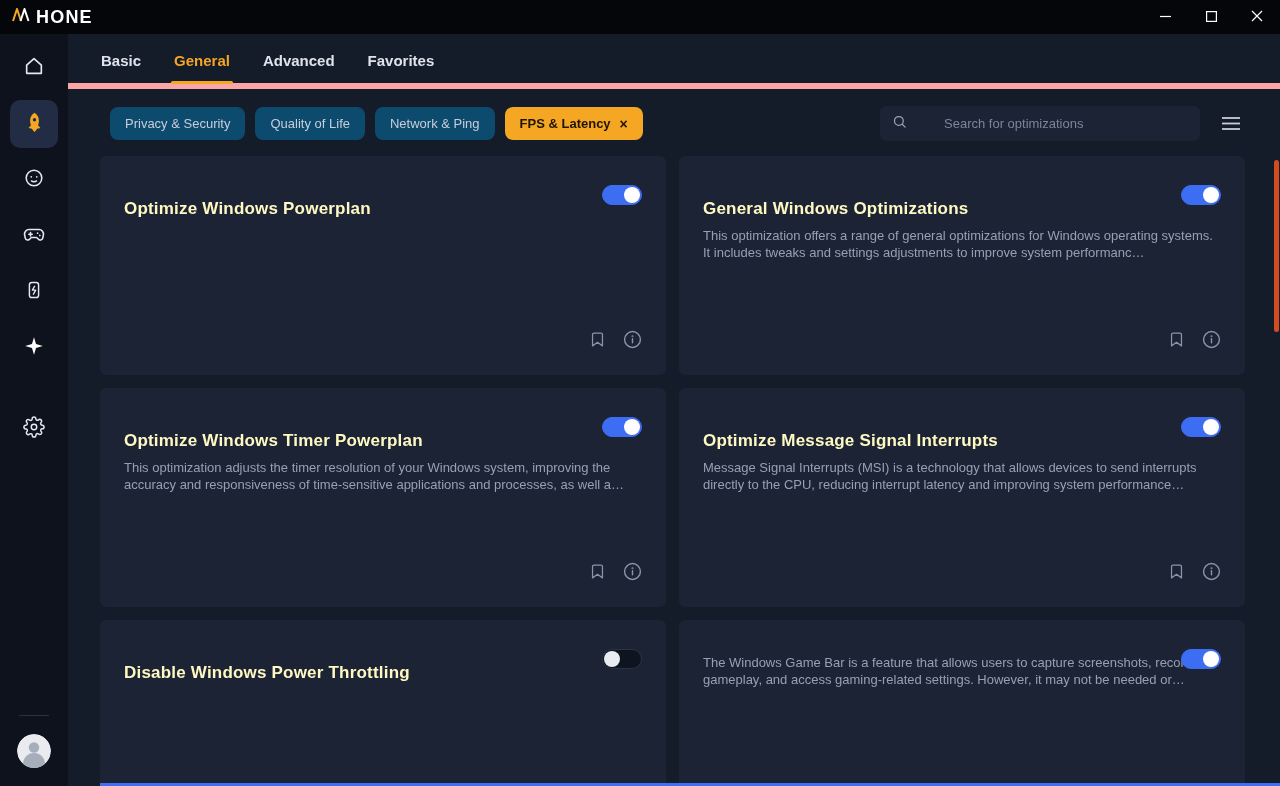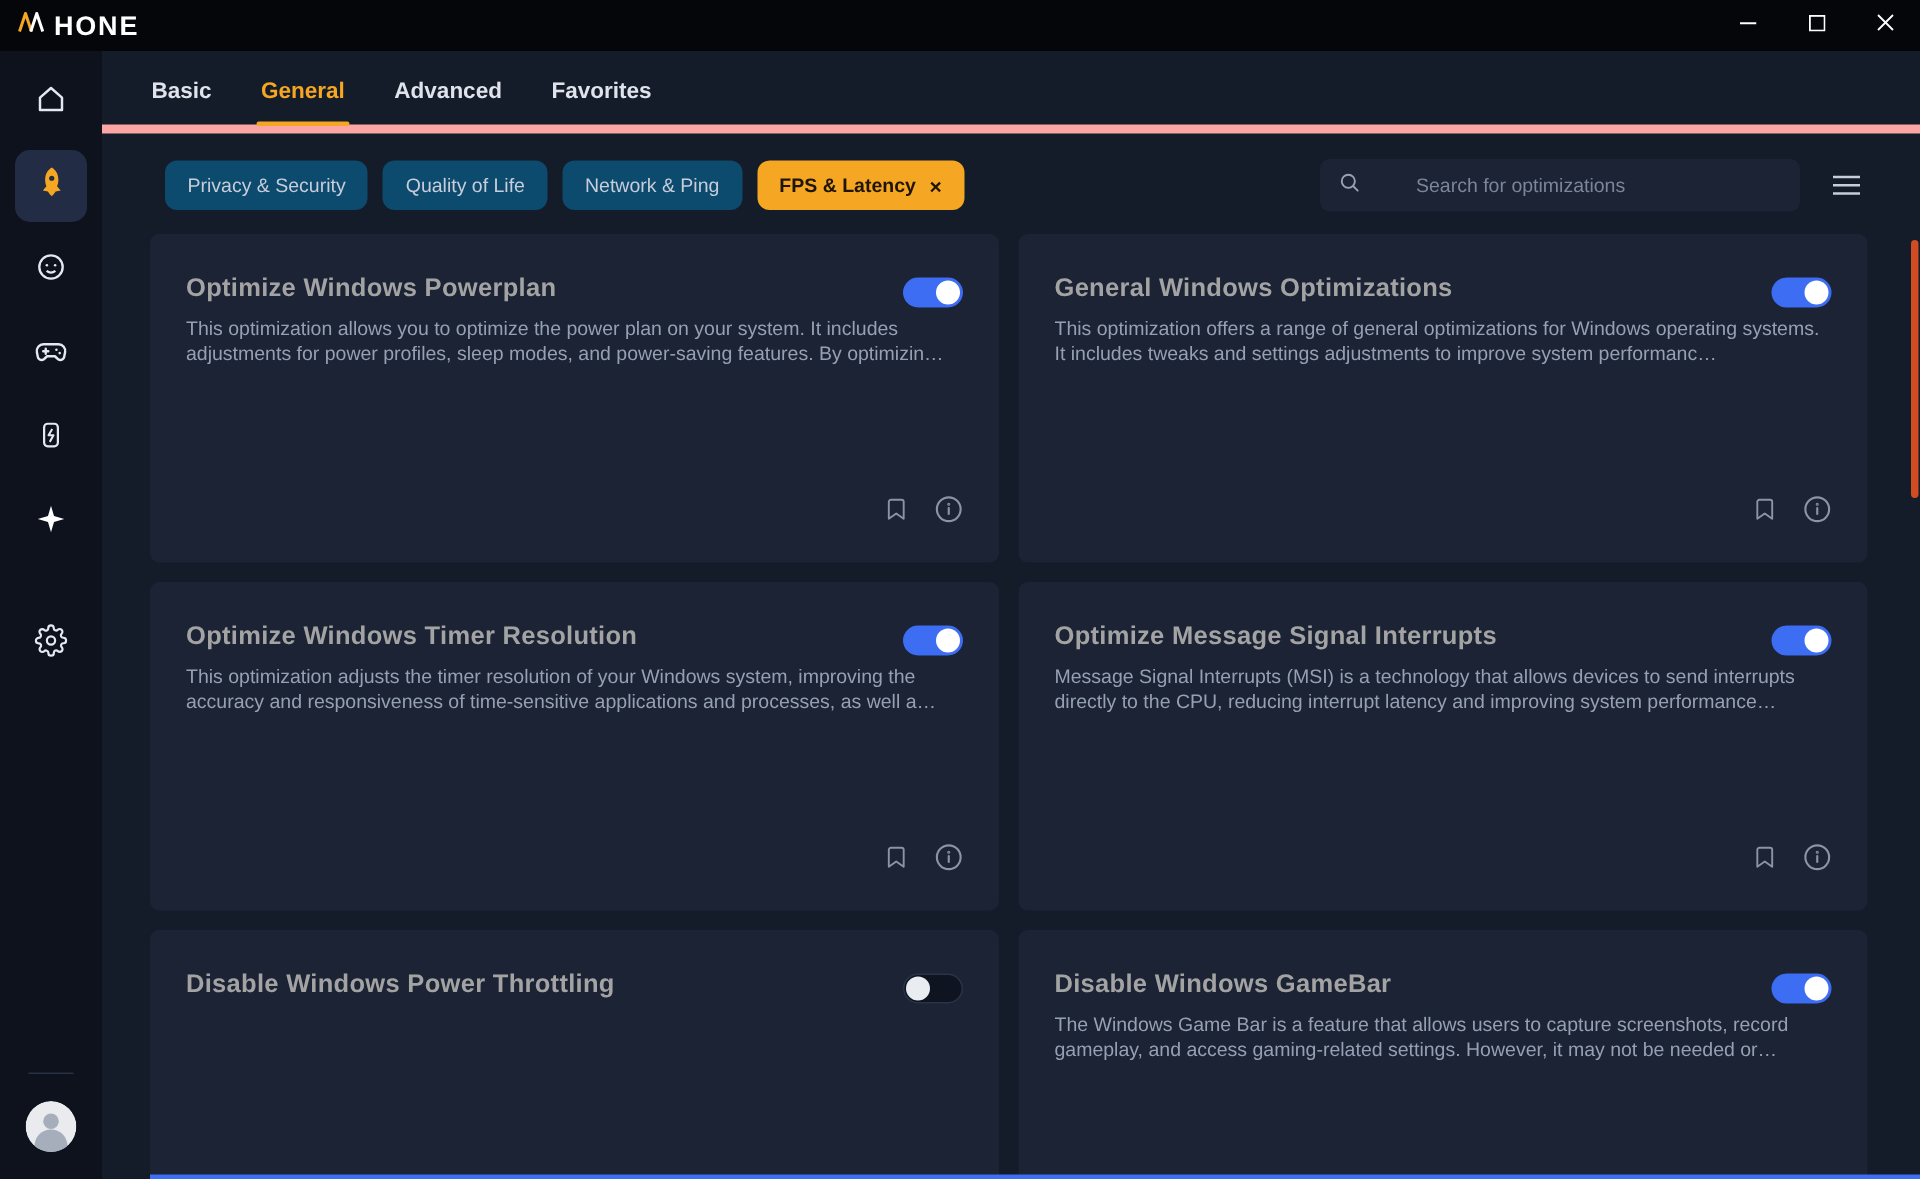--- a/index.html
+++ b/index.html
@@ -43,21 +43,21 @@
   .search-box { position:absolute; right:80px; top:0; width:320px; height:35px; background:#1B2334;
                 border-radius:6px; display:flex; align-items:center; padding:0 12px;gap:28px; }
   .search-box input { background:transparent; border:none; outline:none; color:#CCD2DE;
                       font-size:13px; margin-left:9px; width:100%; font-family:"Liberation Sans", sans-serif; }
   .search-box input::placeholder { color:#7C8599; }
   .menu-btn { position:absolute; right:40px; top:10px; cursor:pointer; }
 
   
   .cards { display:grid; grid-template-columns:566px 566px; gap:13px; margin:15px 0 0 32px; }
   .card { position:relative; width:566px; height:219px; background:#1B2334; border-radius:6px; padding:26px 24px; }
-  .card-title { font-size:17px; font-weight:700; color:#a3a3a3; letter-spacing:.2px; }
+  .card-title { font-size:17px; font-weight:700; color:#fef9c3; letter-spacing:.2px;margin-top:17px; }
   .card-desc { margin-top:9px; font-size:13px; line-height:1.3; color:#96A0B4; max-height:35px;
                overflow:hidden; padding-right:6px; }
   .toggle { position:absolute; top:29px; right:24px; width:40px; height:20px; border-radius:10px;
             background:#0F1520; border:1px solid #2A3447; cursor:pointer; }
   .toggle .knob { position:absolute; top:1px; left:1px; width:16px; height:16px; border-radius:50%; background:#E9EDF2; }
   .toggle.on { background:#3C6DF3; border-color:#3C6DF3; }
   .toggle.on .knob { left:21px; background:#FFFFFF; }
   .card-actions { position:absolute; right:24px; bottom:26px; display:flex; gap:17px; align-items:center; }
   .icon-btn { cursor:pointer; display:flex; align-items:center; }
 
@@ -222,21 +222,20 @@
           <line x1="0" y1="13" x2="18" y2="13" stroke="#C7CDDA" stroke-width="1.8"></line>
         </svg>
       </span>
     </div>
   </div>
 
   <div class="cards">
 
     <div class="card">
       <div class="card-title">Optimize Windows Powerplan</div>
-      <div class="card-desc">This optimization allows you to optimize the power plan on your system. It includes adjustments for power profiles, sleep modes, and power-saving features. By optimizin…</div>
       <div class="toggle on">
           <div class="knob"></div>
         </div>
       <div class="card-actions">
         <span class="icon-btn">
           <svg width="17" height="19" viewBox="0 0 24 24" fill="none" stroke="#8B93A7" stroke-width="1.8" stroke-linejoin="round">
               <path d="M19 21l-7-5-7 5V5a2 2 0 0 1 2-2h10a2 2 0 0 1 2 2z"></path>
             </svg>
         </span>
         <span class="icon-btn">
@@ -265,21 +264,21 @@
           <svg width="19" height="19" viewBox="0 0 24 24" fill="none" stroke="#8B93A7" stroke-width="1.8" stroke-linecap="round">
               <circle cx="12" cy="12" r="10"></circle>
               <line x1="12" y1="16" x2="12" y2="11"></line>
               <circle cx="12" cy="7.8" r="0.4" fill="#8B93A7"></circle>
             </svg>
         </span>
       </div>
     </div>
 
     <div class="card">
-      <div class="card-title">Optimize Windows Timer Resolution</div>
+      <div class="card-title">Optimize Windows Timer Powerplan</div>
       <div class="card-desc">This optimization adjusts the timer resolution of your Windows system, improving the accuracy and responsiveness of time-sensitive applications and processes, as well a…</div>
       <div class="toggle on">
           <div class="knob"></div>
         </div>
       <div class="card-actions">
         <span class="icon-btn">
           <svg width="17" height="19" viewBox="0 0 24 24" fill="none" stroke="#8B93A7" stroke-width="1.8" stroke-linejoin="round">
               <path d="M19 21l-7-5-7 5V5a2 2 0 0 1 2-2h10a2 2 0 0 1 2 2z"></path>
             </svg>
         </span>
@@ -317,21 +316,20 @@
 
     <div class="card">
       <div class="card-title">Disable Windows Power Throttling</div>
       <div class="toggle">
           <div class="knob"></div>
         </div>
 
     </div>
 
     <div class="card">
-      <div class="card-title">Disable Windows GameBar</div>
       <div class="card-desc">The Windows Game Bar is a feature that allows users to capture screenshots, record gameplay, and access gaming-related settings. However, it may not be needed or…</div>
       <div class="toggle on">
           <div class="knob"></div>
         </div>
 
     </div>
 
   </div>
 </div>
 

